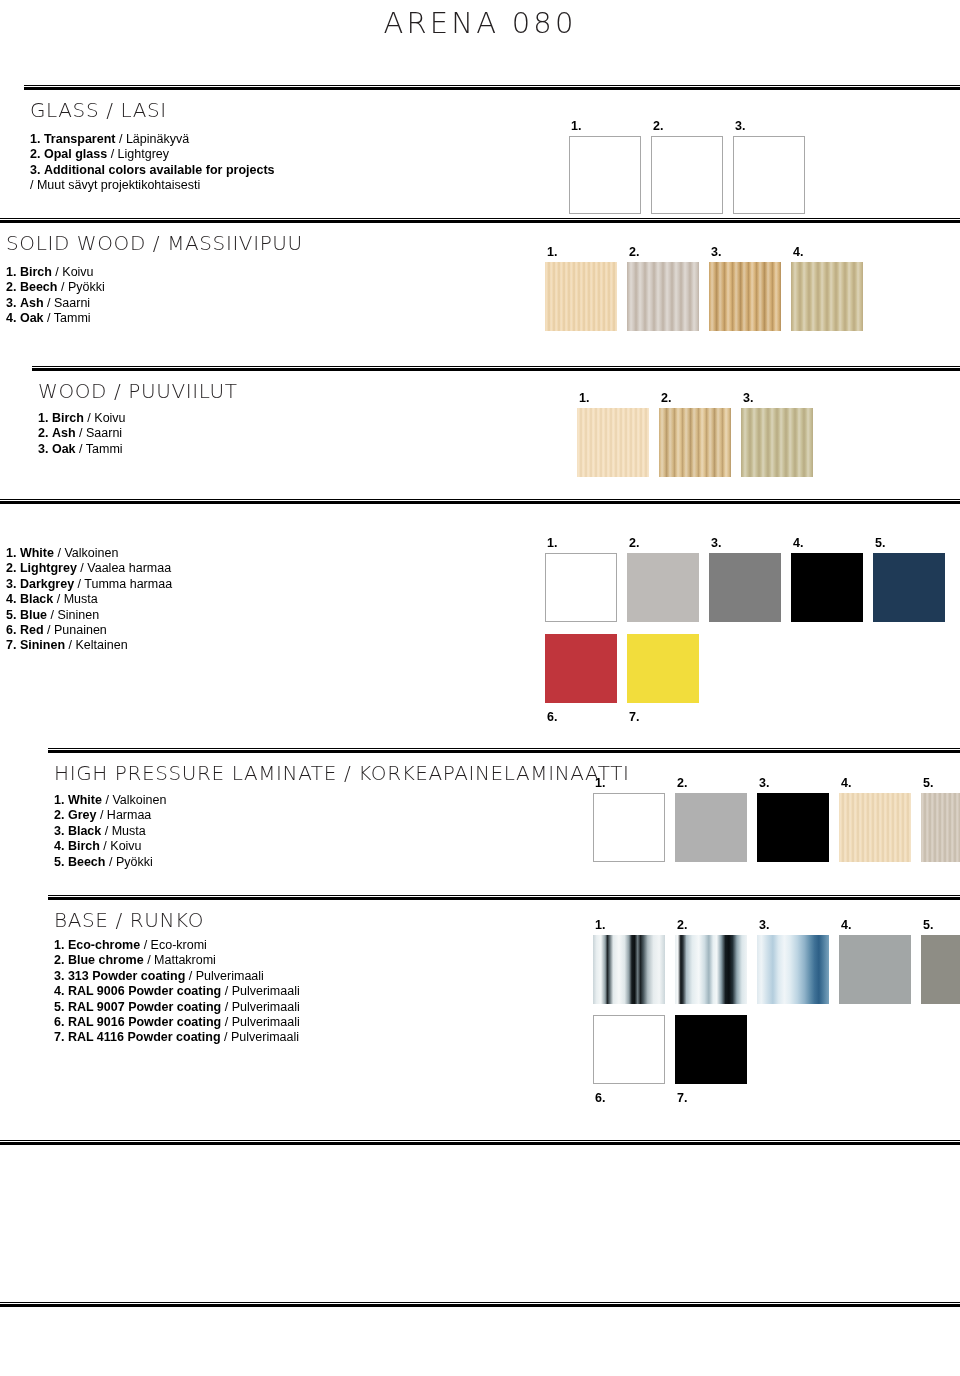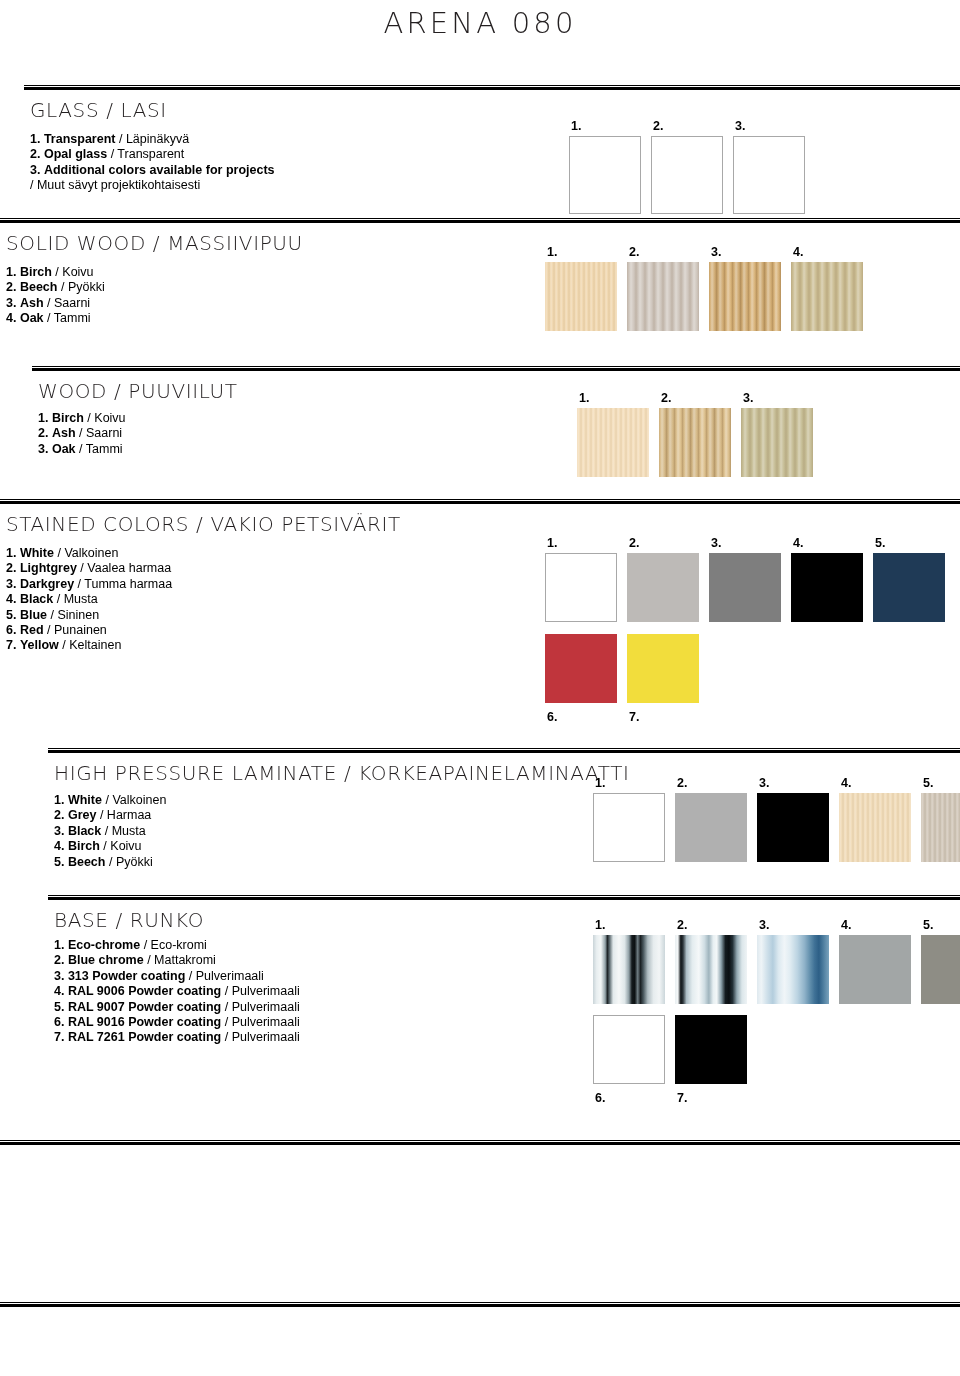--- a/index.html
+++ b/index.html
@@ -265,21 +265,21 @@
 
   <div class="section" style="top:85px;padding-left:24px;">
     <div class="rule">
       <div class="hair"></div>
         <div class="thick"></div>
     </div>
     <div class="section-body" style="height:145px;">
       <div class="section-title">GLASS / LASI</div>
       <ul class="item-list" style="top:42px;">
         <li><span class="en">1.</span> <span class="en">Transparent</span> <span class="fi">/ Läpinäkyvä</span></li>
-        <li><span class="en">2.</span> <span class="en">Opal glass</span> <span class="fi">/ Transparent</span></li>
+        <li><span class="en">2.</span> <span class="en">Opal glass</span> <span class="fi">/ Lightgrey</span></li>
         <li><span class="en">3.</span> <span class="en">Additional colors available for projects</span></li>
         <li class="cont"><span class="fi">/ Muut sävyt projektikohtaisesti</span></li>
       </ul>
       <div class="swatch-row" style="left:545px; top:0px;">
         <div class="sw-num" style="left:2px; top:30px;">1.</div>
         <div class="sw glass outlined" style="left:0px; top:46px;"></div>
         <div class="sw-num" style="left:84px; top:30px;">2.</div>
         <div class="sw glass outlined" style="left:82px; top:46px;"></div>
         <div class="sw-num" style="left:166px; top:30px;">3.</div>
         <div class="sw glass outlined" style="left:164px; top:46px;"></div>
@@ -349,29 +349,28 @@
       </div>
     </div>
   </div>
 
   <div class="section" style="top:499px;">
     <div class="rule">
       <div class="hair"></div>
         <div class="thick"></div>
     </div>
     <div class="section-body" style="height:244px;">
-      <div class="section-title">STAINED COLORS / VAKIO PETSIVÄRIT</div>
       <ul class="item-list" style="top:42px;">
         <li><span class="en">1.</span> <span class="en">White</span> <span class="fi">/ Valkoinen</span></li>
         <li><span class="en">2.</span> <span class="en">Lightgrey</span> <span class="fi">/ Vaalea harmaa</span></li>
         <li><span class="en">3.</span> <span class="en">Darkgrey</span> <span class="fi">/ Tumma harmaa</span></li>
         <li><span class="en">4.</span> <span class="en">Black</span> <span class="fi">/ Musta</span></li>
         <li><span class="en">5.</span> <span class="en">Blue</span> <span class="fi">/ Sininen</span></li>
         <li><span class="en">6.</span> <span class="en">Red</span> <span class="fi">/ Punainen</span></li>
-        <li><span class="en">7.</span> <span class="en">Yellow</span> <span class="fi">/ Keltainen</span></li>
+        <li><span class="en">7.</span> <span class="en">Sininen</span> <span class="fi">/ Keltainen</span></li>
       </ul>
       <div class="swatch-row" style="left:545px; top:0px;">
         <div class="sw-num" style="left:2px; top:33px;">1.</div>
         <div class="sw outlined" style="left:0px; top:49px;"></div>
         <div class="sw-num" style="left:84px; top:33px;">2.</div>
         <div class="sw" style="left:82px; top:49px; background:#bdbab7;"></div>
         <div class="sw-num" style="left:166px; top:33px;">3.</div>
         <div class="sw" style="left:164px; top:49px; background:#7e7e7e;"></div>
         <div class="sw-num" style="left:248px; top:33px;">4.</div>
         <div class="sw" style="left:246px; top:49px; background:#000000;"></div>
@@ -426,21 +425,21 @@
     </div>
     <div class="section-body" style="height:240px;">
       <div class="section-title">BASE / RUNKO</div>
       <ul class="item-list" style="top:38px;">
         <li><span class="en">1.</span> <span class="en">Eco-chrome</span> <span class="fi">/ Eco-kromi</span></li>
         <li><span class="en">2.</span> <span class="en">Blue chrome</span> <span class="fi">/ Mattakromi</span></li>
         <li><span class="en">3.</span> <span class="en">313 Powder coating</span> <span class="fi">/ Pulverimaali</span></li>
         <li><span class="en">4.</span> <span class="en">RAL 9006 Powder coating</span> <span class="fi">/ Pulverimaali</span></li>
         <li><span class="en">5.</span> <span class="en">RAL 9007 Powder coating</span> <span class="fi">/ Pulverimaali</span></li>
         <li><span class="en">6.</span> <span class="en">RAL 9016 Powder coating</span> <span class="fi">/ Pulverimaali</span></li>
-        <li><span class="en">7.</span> <span class="en">RAL 7261 Powder coating</span> <span class="fi">/ Pulverimaali</span></li>
+        <li><span class="en">7.</span> <span class="en">RAL 4116 Powder coating</span> <span class="fi">/ Pulverimaali</span></li>
       </ul>
       <div class="swatch-row" style="left:545px; top:0px;">
         <div class="sw-num" style="left:2px; top:19px;">1.</div>
         <div class="sw" style="left:0px; top:35px;">
             <div class="chrome-eco"></div>
           </div>
         <div class="sw-num" style="left:84px; top:19px;">2.</div>
         <div class="sw" style="left:82px; top:35px;">
             <div class="chrome-matt"></div>
           </div>

